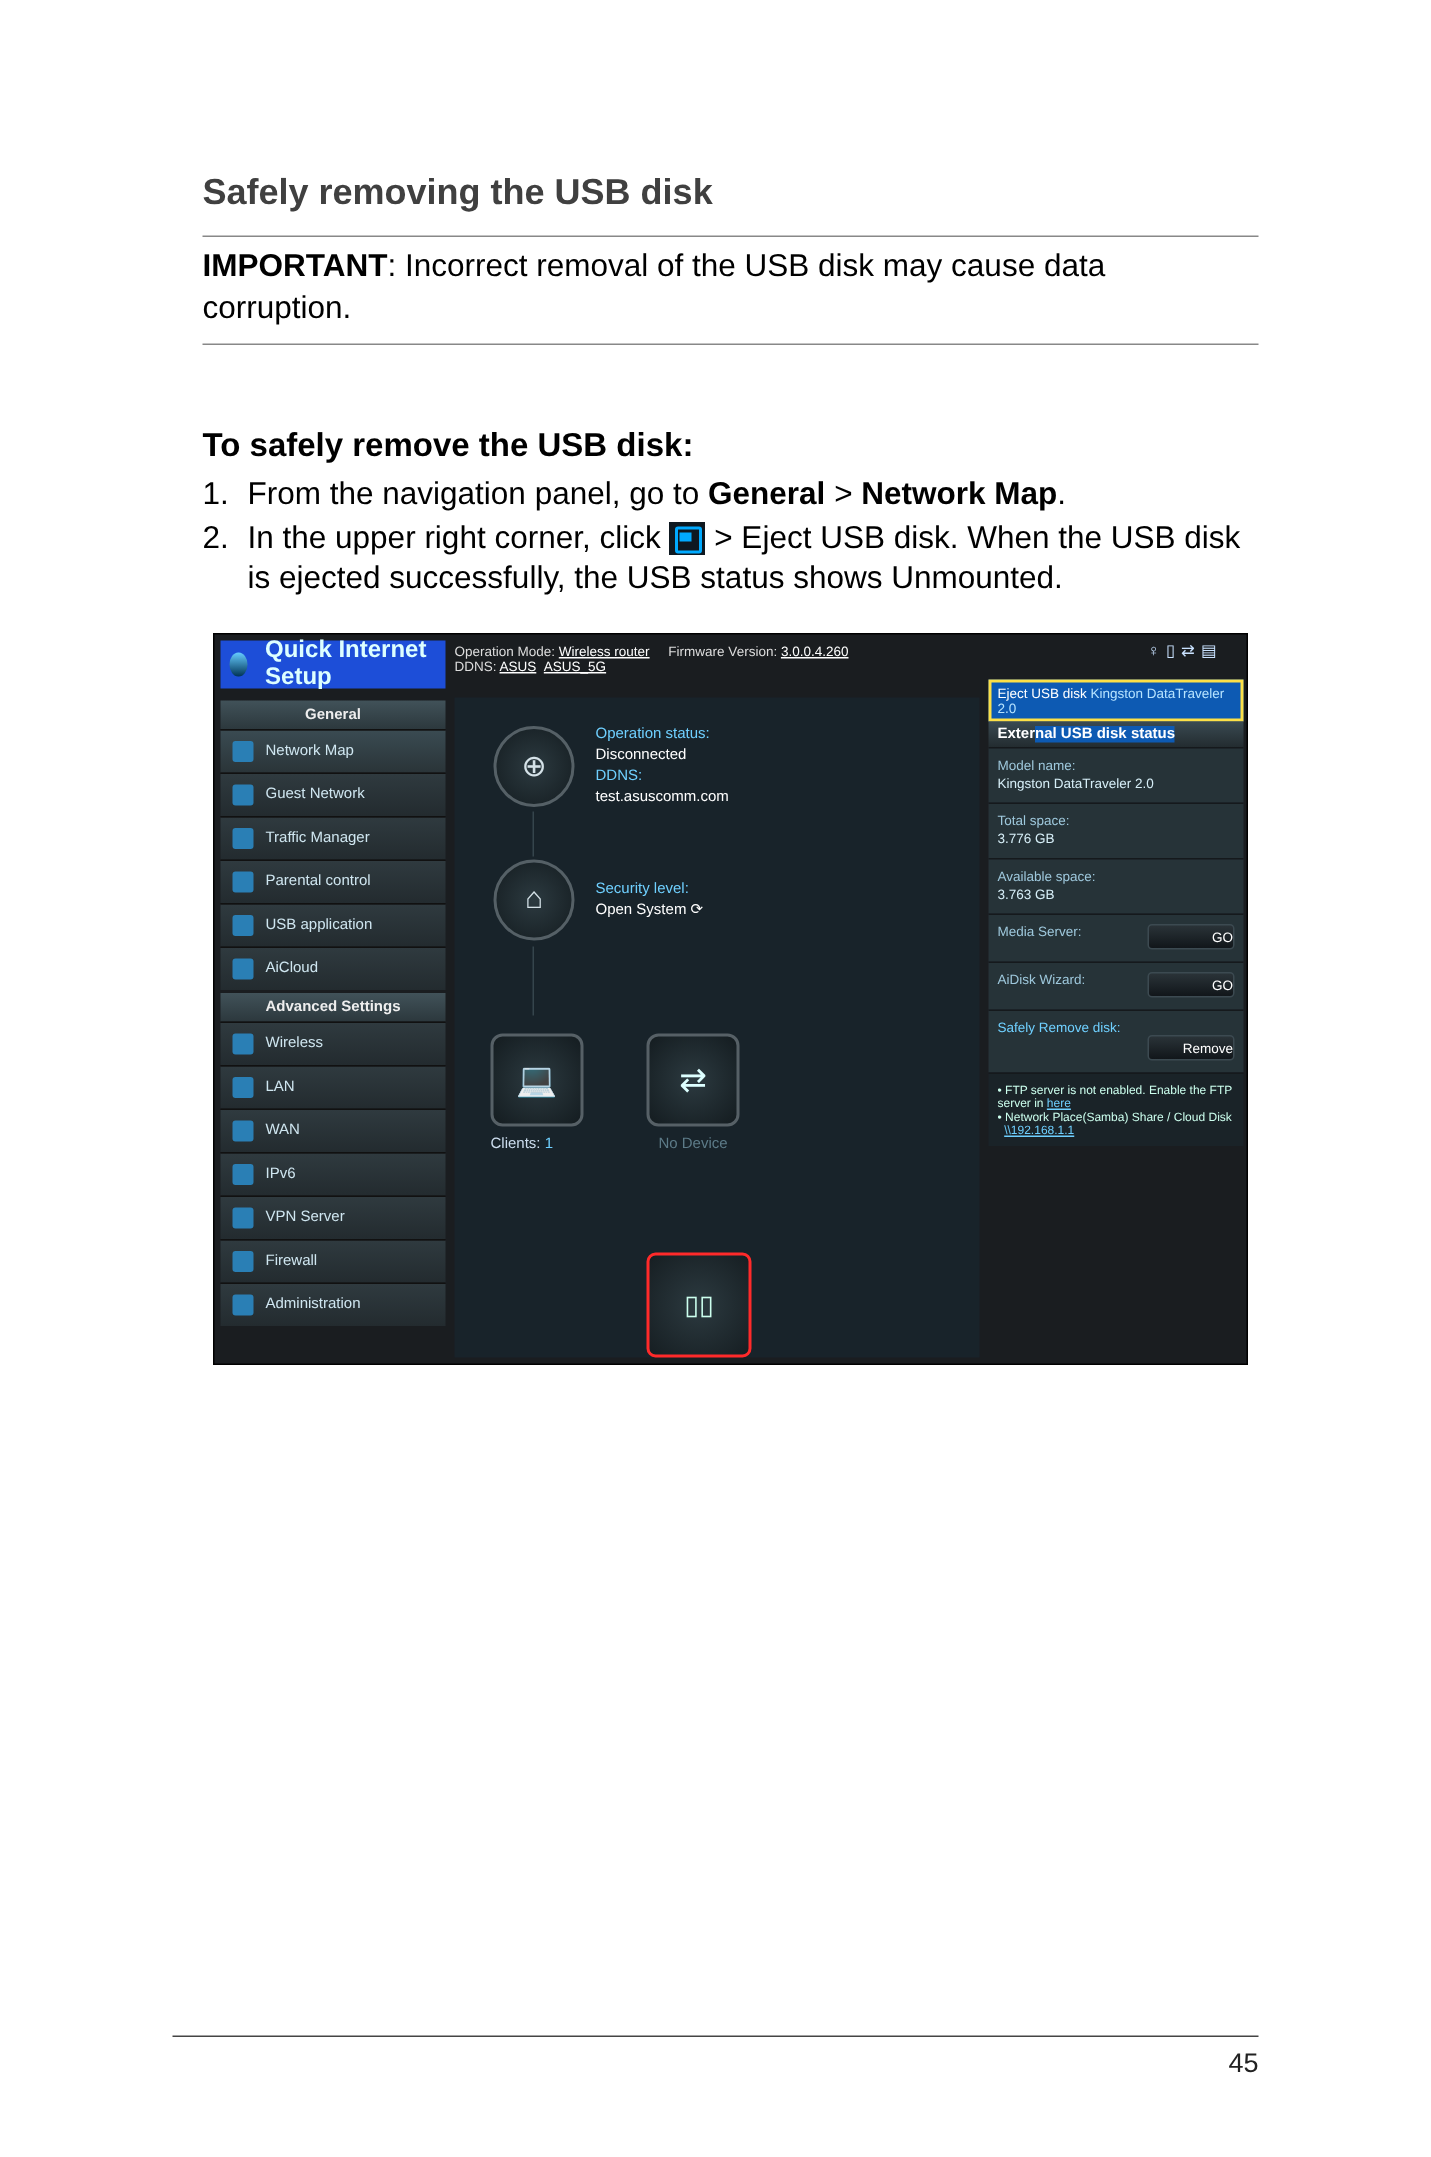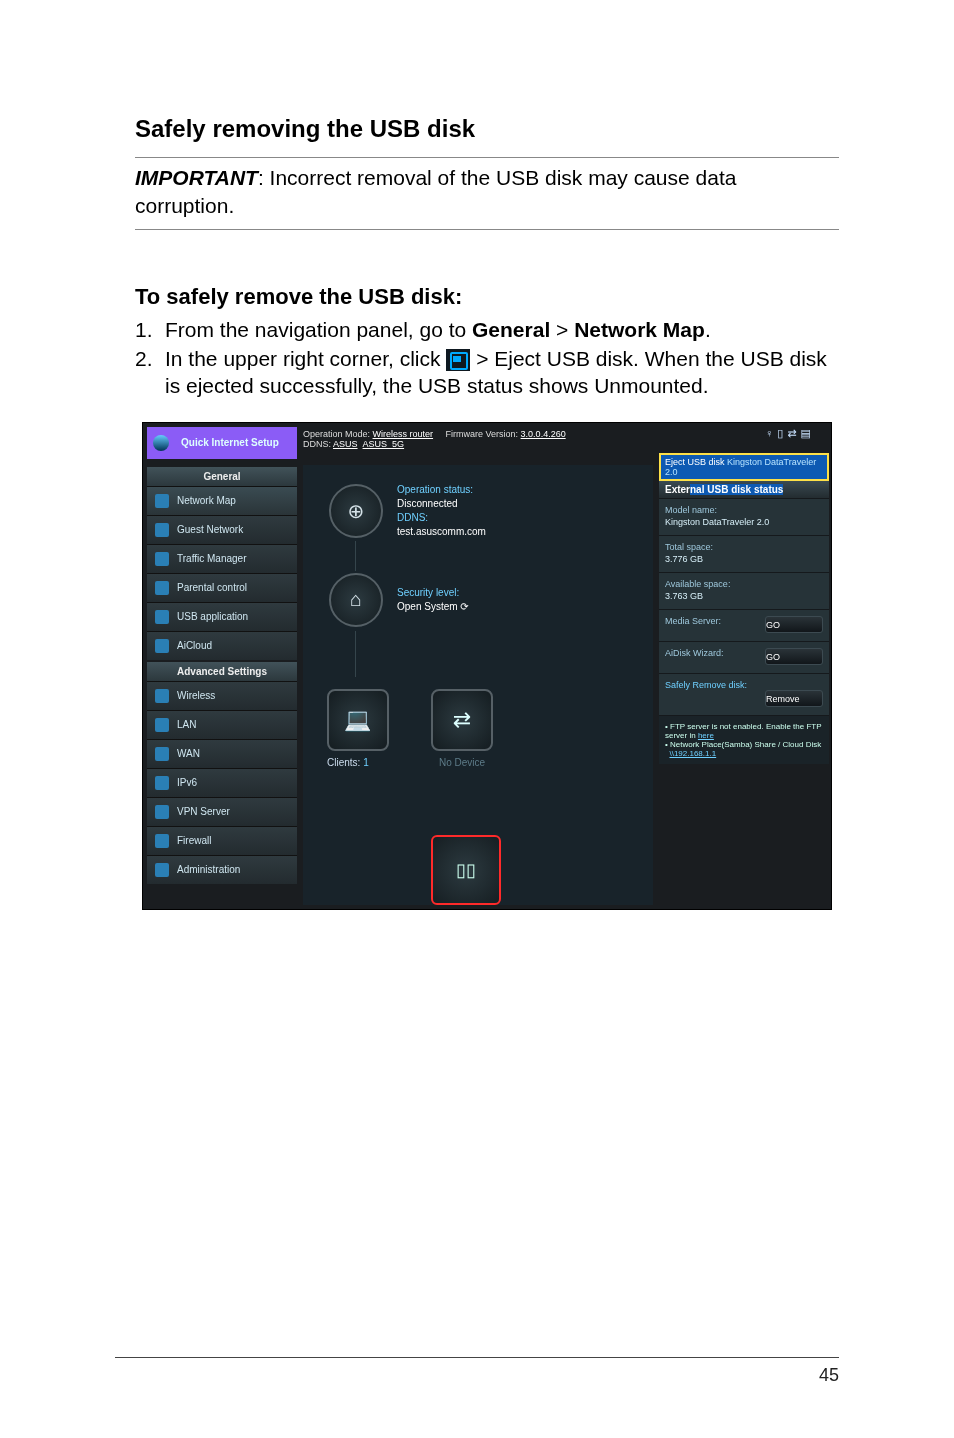--- a/index.html
+++ b/index.html
@@ -1,34 +1,34 @@
 <!DOCTYPE html>
 <html><head>
 <meta charset="utf-8">
 <style>
   * { margin: 0; padding: 0; box-sizing: border-box; }
   body { font-family: Georgia, 'Times New Roman', serif; background: #fff; width: 954px; height: 1438px; position: relative; color: #000; }
   .page { padding: 115px 115px 0 135px; }
-  .section-title { color: #000000; font-family: Arial, sans-serif; font-weight: bold; font-size: 24px; margin-bottom: 14px; }
+  .section-title { color: #404040; font-family: Arial, sans-serif; font-weight: bold; font-size: 24px; margin-bottom: 14px; }
   .important-box { border-top: 1px solid #888; border-bottom: 1px solid #888; padding: 6px 0 8px 0; font-size: 21px; line-height: 1.35; font-family: Arial, sans-serif; margin-bottom: 54px; }
-  .important-box b { font-weight: bold; font-style: italic; }
+  .important-box b { font-weight: bold; }
   .subhead { font-family: Arial, sans-serif; font-weight: bold; font-size: 22px; margin-bottom: 6px; }
   .steps { font-family: Arial, sans-serif; font-size: 21px; line-height: 1.3; }
   .step { display: flex; margin-bottom: 2px; }
   .step-num { width: 30px; flex-shrink: 0; }
   .step-body { flex: 1; }
   .inline-icon { display: inline-block; width: 24px; height: 22px; background: #0e1820; vertical-align: middle; position: relative; }
   .inline-icon::after { content: ""; position: absolute; left: 4px; top: 3px; width: 14px; height: 14px; border: 2px solid #0af; border-radius: 2px; }
   .inline-icon .plug { position: absolute; left: 7px; top: 7px; width: 8px; height: 6px; background: #0af; }
 
   .screenshot { margin: 22px auto 0 auto; width: 690px; height: 488px; background: #1a1d20; position: relative; font-family: Arial, sans-serif; font-size: 9px; overflow: hidden; border: 1px solid #000; }
   .op-bar { position: absolute; left: 160px; top: 6px; color: #ddd; font-size: 9px; }
   .op-bar a { color: #fff; text-decoration: underline; }
   .top-icons { position: absolute; right: 16px; top: 4px; color: #c9e2ff; font-size: 11px; letter-spacing: 4px; }
-  .qis { position: absolute; left: 4px; top: 4px; width: 150px; height: 32px; background: #8b5cf6; color: #dff; font-weight: bold; padding: 5px 6px; font-size: 10px; display:flex; align-items:center; gap:12px; }
+  .qis { position: absolute; left: 4px; top: 4px; width: 150px; height: 32px; background: #1d4ed8; color: #dff; font-weight: bold; padding: 5px 6px; font-size: 16px; display:flex; align-items:center; gap:12px; }
   .qis-icon { width: 16px; height: 16px; background: linear-gradient(#6cf,#035); border-radius: 50%; }
 
   .sidebar { position: absolute; left: 4px; top: 42px; width: 150px; }
   .side-head { background: linear-gradient(#415259,#2c383d); color: #eee; font-weight: bold; text-align: center; padding: 4px 0; font-size: 10px; margin-top: 2px; }
   .side-item { background: linear-gradient(#2f3a3f,#232b2f); color: #cfe6f0; padding: 7px 8px; font-size: 10px; display: flex; align-items: center; gap: 8px; border-top: 1px solid #111; }
   .side-item .ic { width: 14px; height: 14px; background: #2a7fb5; border-radius: 2px; display:inline-block; }
   .side-item.active { background: linear-gradient(#3a4b52,#2a3438); }
 
   .center { position: absolute; left: 160px; top: 42px; width: 350px; height: 440px; background: #18232a; }
   .tile { position: absolute; display: flex; align-items: center; }
@@ -41,21 +41,21 @@
   .client-label { position: absolute; color: #cde; font-size: 10px; }
   .usb-card { position: absolute; left: 128px; top: 370px; width: 70px; height: 70px; border: 2px solid #ff2a2a; border-radius: 6px; background: radial-gradient(#2c3a40,#161e22); display:flex; align-items:center; justify-content:center; color:#cfe; font-size:18px; }
 
   .right { position: absolute; left: 516px; top: 30px; width: 170px; }
   .eject-box { border: 2px solid #fde047; background: #0d5ab3; color: #fff; padding: 2px 4px; font-size: 9px; margin-bottom: 0; }
   .eject-box span { color: #b6e3ff; }
   .ext-head { background: linear-gradient(#3a4a52,#232c30); color: #fff; font-weight: bold; padding: 3px 6px; font-size: 10px; }
   .field { background: #263338; padding: 6px 6px 8px 6px; color: #fff; font-size: 9px; border-top: 1px solid #15191c; }
   .field-label { color: #9ec8dc; margin-bottom: 2px; }
   .field-val { color: #d6eef7; }
-  .btn { display: inline-block; float: right; width: 58px; height: 17px; background: linear-gradient(#2a3338,#11161a); border: 1px solid #3c4a51; border-radius: 3px; color: #fff; font-size: 9px; text-align: left; line-height: 17px; margin-left: 24px; }
+  .btn { display: inline-block; float: right; width: 58px; height: 17px; background: linear-gradient(#2a3338,#11161a); border: 1px solid #3c4a51; border-radius: 3px; color: #fff; font-size: 9px; text-align: right; line-height: 17px; margin-left: 24px; }
   .footer-notes { background: #1a2328; color: #cfe; font-size: 8px; padding: 6px 6px; border-top:1px solid #15191c;}
   .footer-notes a { color: #6fd0ff; text-decoration: underline; }
 
   .page-rule { position: absolute; left: 115px; right: 115px; bottom: 80px; border-top: 1px solid #444; }
   .page-num { position: absolute; right: 115px; bottom: 52px; font-family: Arial, sans-serif; font-size: 18px; color: #222; }
 </style>
 </head>
 <body>
 
 <div class="page">

